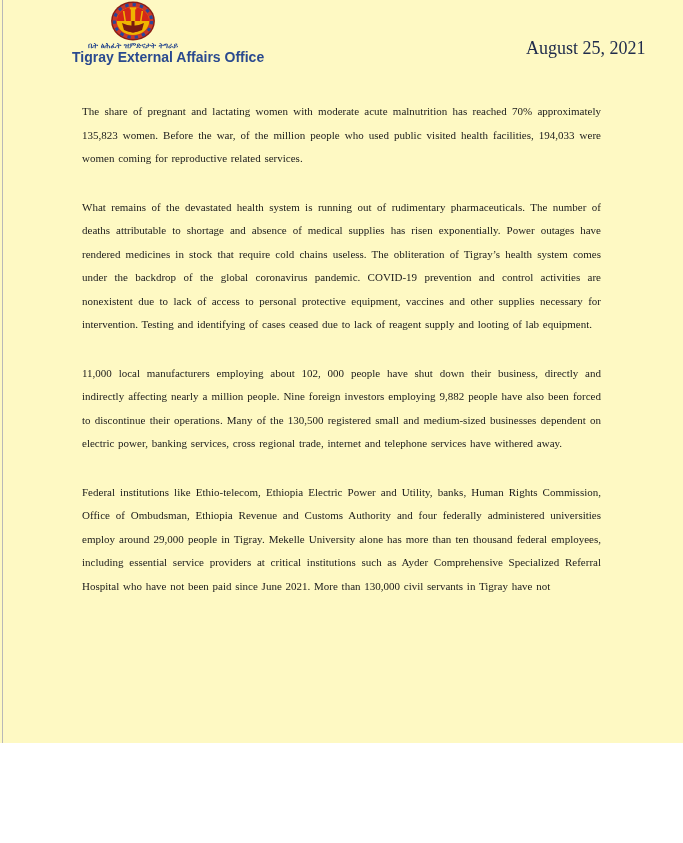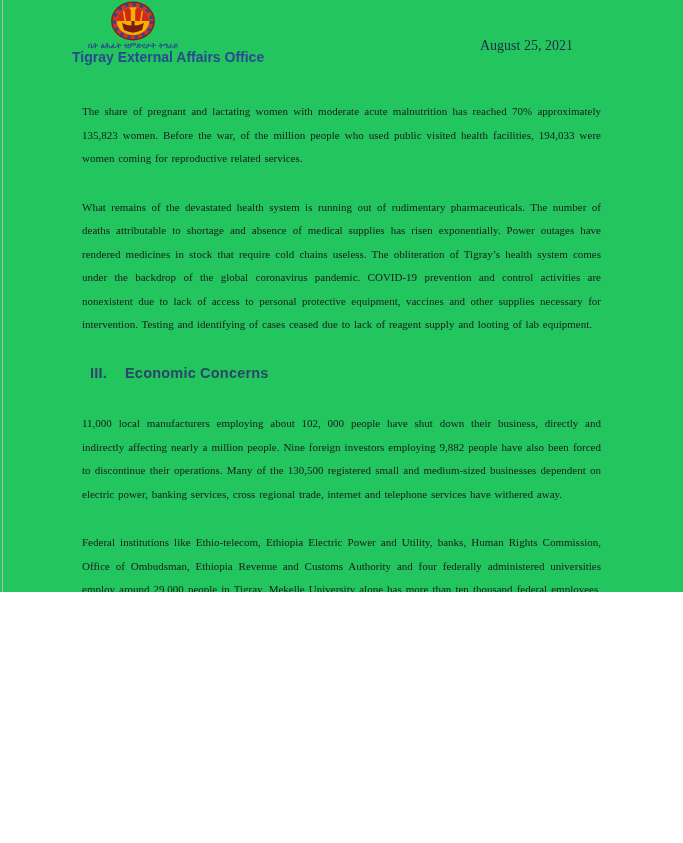--- a/index.html
+++ b/index.html
@@ -1,21 +1,21 @@
 <!DOCTYPE html>
 <html><head>
 <meta charset="utf-8">
 <style>
   * { margin: 0; padding: 0; box-sizing: border-box; }
   html, body { background: #ffffff; }
   .page {
     position: relative;
     width: 683px;
-    height: 592px;
-    background: #22c55e;
+    height: 743px;
+    background: #fef9c3;
     overflow: hidden;
     font-family: "Liberation Serif", "DejaVu Serif", serif;
   }
   .page-edge {
     position: absolute;
     left: 2px; top: 0; bottom: 0;
     width: 1px;
     background: #b8b8b8;
   }
   .logo-block {
@@ -35,22 +35,22 @@
   }
   .org-english {
     font-family: "Liberation Sans", "DejaVu Sans", sans-serif;
     font-size: 14px;
     font-weight: bold;
     color: #2a4a8f;
     white-space: nowrap;
   }
   .doc-date {
     position: absolute;
-    left: 480px; top: 38px;
-    font-size: 14px;
+    left: 526px; top: 38px;
+    font-size: 18px;
     color: #202c4c;
   }
   main.doc-body {
     position: absolute;
     left: 82px; top: 100px;
     width: 519px;
     color: #1b1b1b;
   }
   .doc-body p {
     font-size: 11px;
@@ -98,23 +98,20 @@
   </div>
 
   <div class="doc-date">August 25, 2021</div>
 
   <main class="doc-body">
 
     <p>The share of pregnant and lactating women with moderate acute malnutrition has reached 70% approximately 135,823 women. Before the war,  of the million people who used public visited health facilities,  194,033 were women coming for reproductive related services.</p>
 
     <p>What remains of the devastated health system is running out of rudimentary pharmaceuticals. The number of deaths attributable to shortage and absence of medical supplies has risen exponentially. Power outages have rendered medicines in stock that require cold chains useless. The obliteration of Tigray’s health system comes under the backdrop of the global coronavirus pandemic. COVID-19 prevention and control activities are nonexistent due to lack of access to personal protective equipment, vaccines and other supplies  necessary for intervention. Testing and identifying of cases ceased due to lack of reagent supply and looting of lab equipment.</p>
 
-    <h2 class="section-heading">
-      <span class="sec-num">III.</span><span>Economic Concerns</span>
-    </h2>
 
 
     <p>11,000 local manufacturers employing about 102, 000 people have shut down their business, directly and indirectly affecting nearly a million people. Nine foreign investors employing 9,882 people have also been forced to discontinue their operations. Many of the 130,500 registered small and medium-sized businesses dependent on electric power, banking services, cross regional trade, internet and telephone services have withered away.</p>
 
     <p>Federal institutions like Ethio-telecom, Ethiopia Electric Power and Utility, banks, Human Rights Commission, Office of Ombudsman, Ethiopia Revenue and Customs Authority and four federally administered universities employ around 29,000 people in Tigray. Mekelle University alone has more than ten thousand federal employees, including essential service providers at critical institutions such as Ayder Comprehensive Specialized Referral Hospital who have not been paid since June 2021. More than 130,000 civil servants in Tigray have not</p>
 
   </main>
 
 </div>
 

